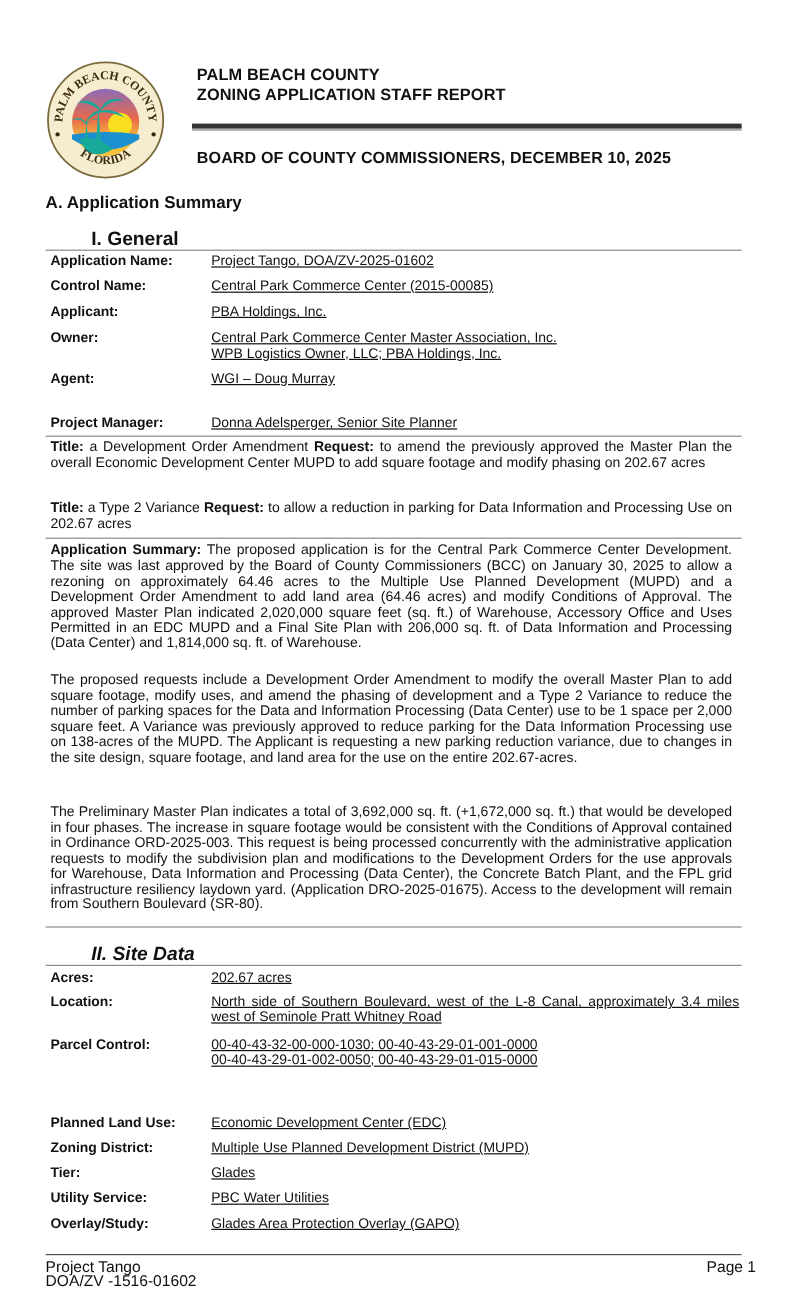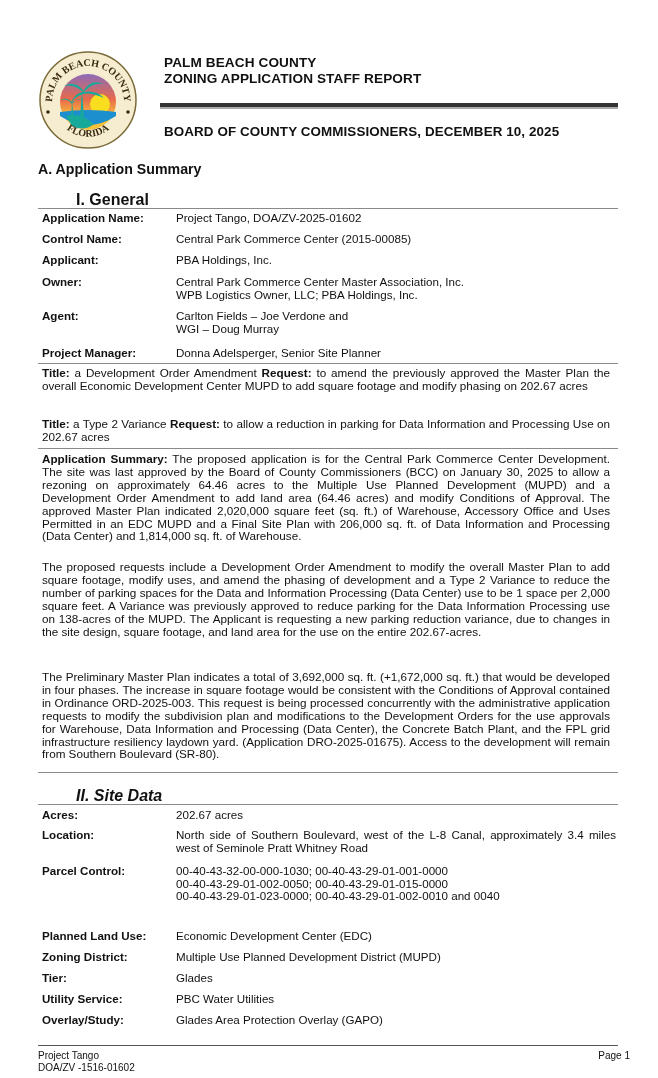--- a/index.html
+++ b/index.html
@@ -10,24 +10,24 @@
   .abs { position:absolute; }
   .seal { left:38px; top:50px; width:100px; height:100px; }
   .hdr-title { left:164px; top:55px; font-size:13.6px; font-weight:bold; line-height:16px; letter-spacing:0.1px; }
   .hdr-rule { left:160px; top:103px; width:458px; height:4px; background:#333; box-shadow:0 2px 0 #aaa; }
   .hdr-board { left:164px; top:124px; font-size:13.4px; font-weight:bold; letter-spacing:0.1px; }
   .sec-a { left:38px; top:161px; font-size:14.2px; font-weight:bold; }
   .sec-h { font-size:16px; font-weight:bold;margin-left:34px; }
   .rule { position:absolute; left:38px; width:580px; height:1px; background:#8a8a8a; }
   .row { position:absolute; left:42px; width:574px; font-size:11.6px; line-height:12.6px; }
   .row .lbl { position:absolute; left:0; top:0; font-weight:bold; }
-  .row .val { position:absolute; left:134px; top:0; width:440px; }
+  .row .val { position:absolute; left:134px; top:0; width:440px;text-decoration:underline; }
   .para { position:absolute; left:42px; width:568px; font-size:11.7px; line-height:12.9px; text-align:justify; }
   .para b { font-weight:bold;margin-top:27px; }
-  .footer { position:absolute; left:38px; font-size:10px; line-height:11.5px; }
+  .footer { position:absolute; left:38px; font-size:13px; line-height:11.5px; }
   .footer-rule { left:38px; top:1045px; width:580px; height:1px; background:#555; }
 </style>
 </head>
 <body>
 
 <div class="abs seal">
   <svg width="100" height="100" viewBox="0 0 100 100">
     <defs>
       <linearGradient id="sky" x1="0" y1="0" x2="0" y2="1">
         <stop offset="0" stop-color="#8c6bb8"></stop>
@@ -80,21 +80,20 @@
 <div class="row" style="top:276px;">
   <span class="lbl">Owner:</span>
   <span class="val">
     <div>Central Park Commerce Center Master Association, Inc.</div>
     <div>WPB Logistics Owner, LLC; PBA Holdings, Inc.</div>
   </span>
 </div>
 <div class="row" style="top:310px;">
   <span class="lbl">Agent:</span>
   <span class="val">
-    <div>Carlton Fields – Joe Verdone and</div>
     <div>WGI – Doug Murray</div>
   </span>
 </div>
 <div class="row" style="top:347px;">
   <span class="lbl">Project Manager:</span>
   <span class="val">Donna Adelsperger, Senior Site Planner</span>
 </div>
 <div class="rule" style="top:363px;"></div>
 
 <div class="para" style="top:367px;">
@@ -121,21 +120,20 @@
 </div>
 <div class="row" style="top:829px;">
   <span class="lbl">Location:</span>
   <span class="val" style="text-align:justify;">North side of Southern Boulevard, west of the L-8 Canal, approximately 3.4 miles west of Seminole Pratt Whitney Road</span>
 </div>
 <div class="row" style="top:865px;">
   <span class="lbl">Parcel Control:</span>
   <span class="val">
     <div>00-40-43-32-00-000-1030; 00-40-43-29-01-001-0000</div>
     <div>00-40-43-29-01-002-0050; 00-40-43-29-01-015-0000</div>
-    <div>00-40-43-29-01-023-0000; 00-40-43-29-01-002-0010 and 0040</div>
   </span>
 </div>
 <div class="row" style="top:930px;">
   <span class="lbl">Planned Land Use:</span>
   <span class="val">Economic Development Center (EDC)</span>
 </div>
 <div class="row" style="top:951px;">
   <span class="lbl">Zoning District:</span>
   <span class="val">Multiple Use Planned Development District (MUPD)</span>
 </div>

